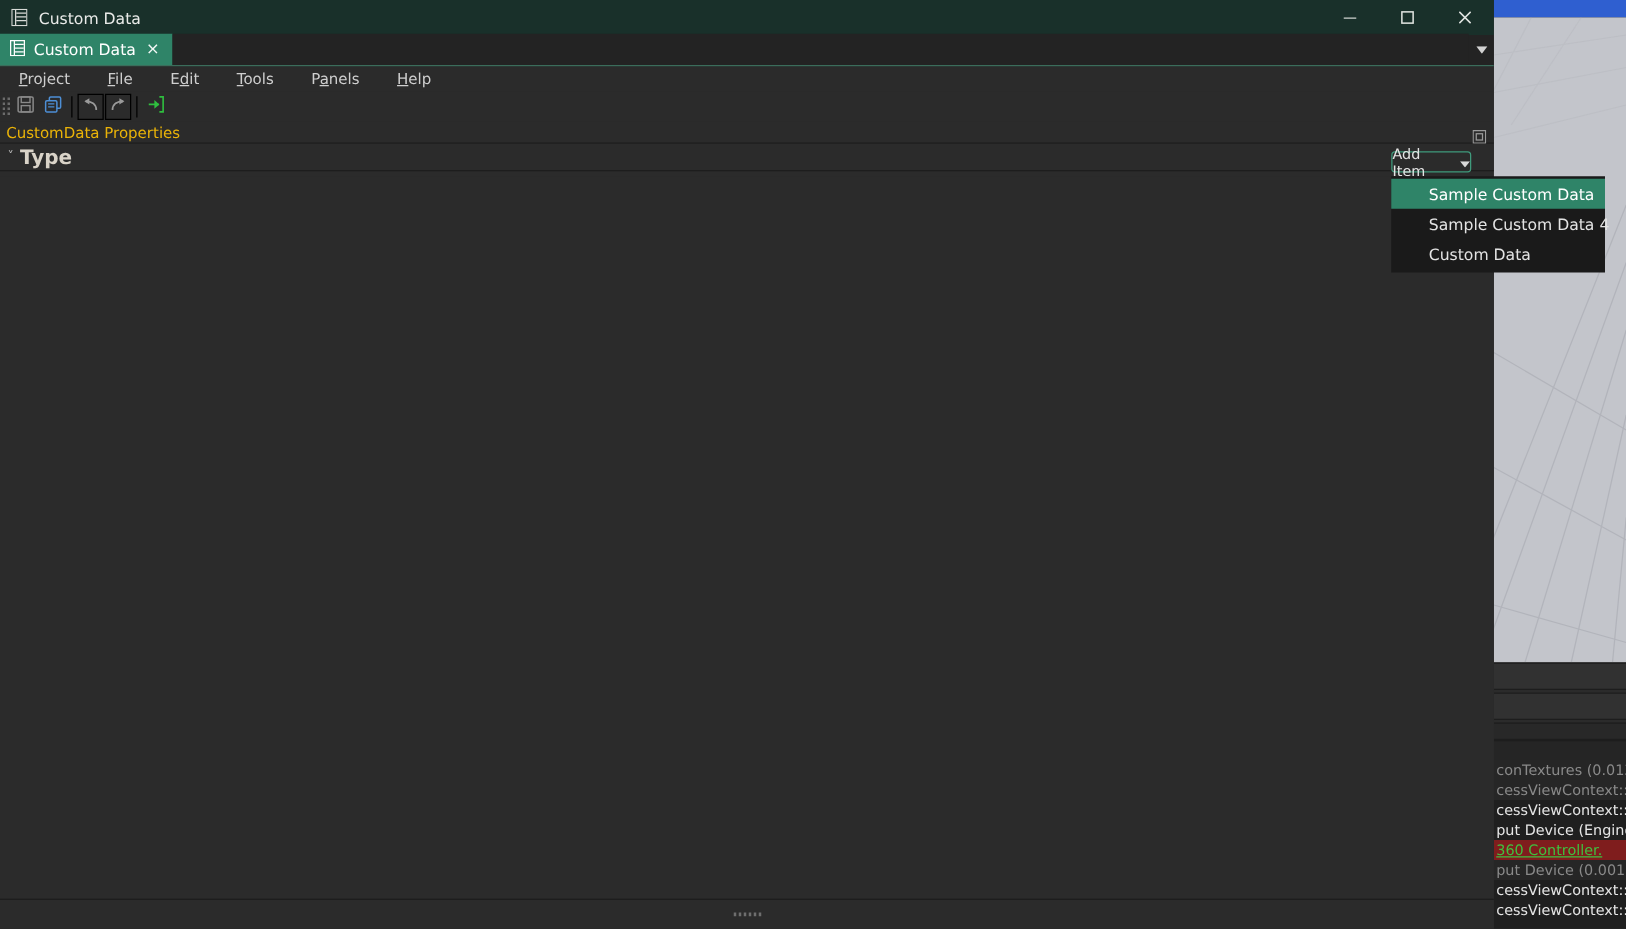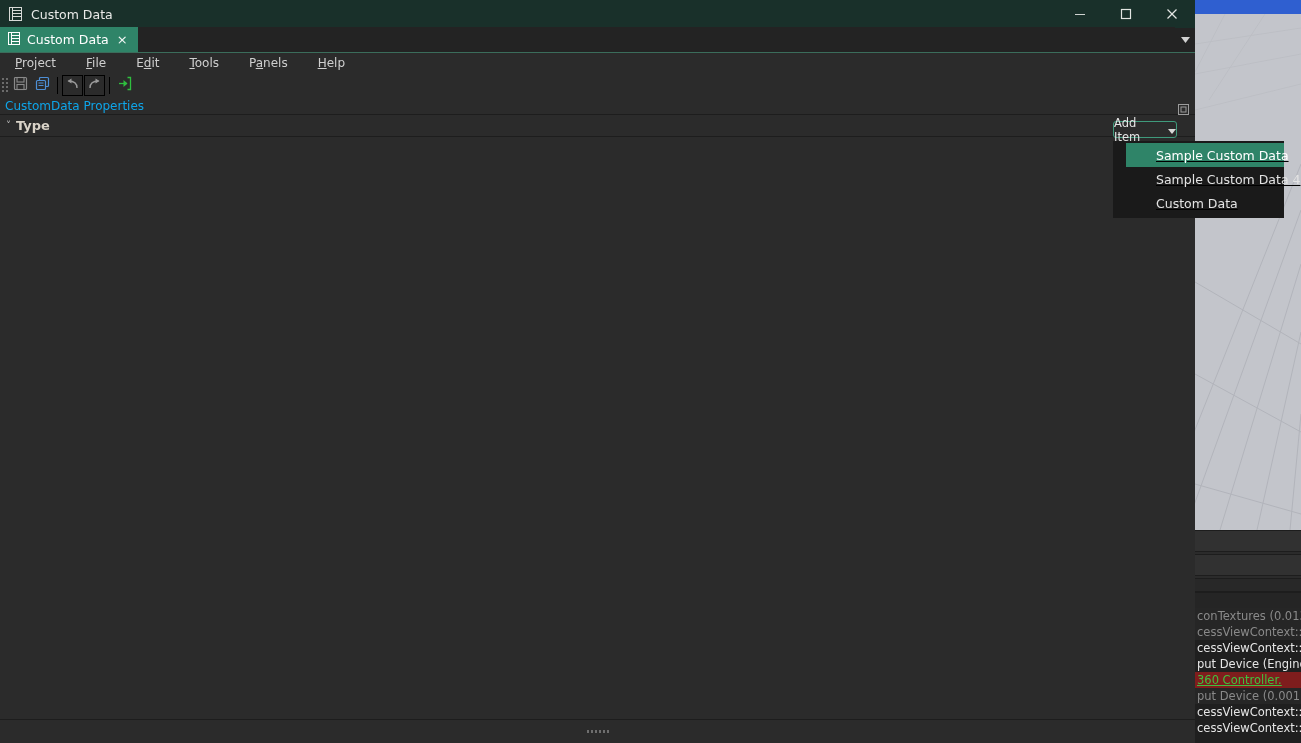--- a/index.html
+++ b/index.html
@@ -69,45 +69,44 @@
   .grip { width: 7px; height: 18px; display: flex; align-items: center; }
   .tb-btn { width: 21px; height: 21px; display: flex; align-items: center; justify-content: center; }
   .tb-sep { width: 1px; height: 17px; background: #000; margin: 0 3px; }
   .tb-frame { border: 1px solid #000; }
 
   
   .prop-header {
     position: relative; height: 18px; background: #2b2b2b;
     display: flex; align-items: center; border-bottom: 1px solid #1d1d1d;
   }
-  .prop-header-text { color: #0ea5e9; font-size: 12px; padding-left: 5px; }
+  .prop-header-text { color: #eab308; font-size: 12px; padding-left: 5px; }
   .prop-header-icon { position: absolute; right: 6px; top: 3px; }
 
   
   .type-row {
     position: relative; height: 22px; background: #2b2b2b;
     display: flex; align-items: center; border-bottom: 1px solid #1d1d1d;
   }
   .type-chevron { color: #b9b9b9; font-size: 10px; padding-left: 6px; padding-right: 5px; }
-  .type-label { color: #d9d3c8; font-size: 13px; font-weight: bold; }
+  .type-label { color: #d9d3c8; font-size: 16px; font-weight: bold; }
 
   
   .add-item-btn {
     position: absolute; left: 1113px; top: 121px; width: 64px; height: 17px;
     background: #2b2b2b; border: 1px solid #3f9a7c; border-radius: 3px;
     display: flex; align-items: center; justify-content: center; gap: 5px;
     color: #e4e4e4; font-size: 11.5px; z-index: 20;
   }
 
   
   .dropdown {
     position: absolute; left: 1113px; top: 141px; width: 171px;
     background: #1a1a1a; z-index: 30;
-    padding: 2px 0 3px 13px;
-    text-decoration: underline;
+    padding: 2px 0 3px 0;
   }
   .dd-item {
     height: 24px; display: flex; align-items: center;
     padding-left: 30px; color: #e3e3e3; font-size: 12.5px; white-space: nowrap;
   }
   .dd-item.selected { background: #2f8468; color: #ffffff; }
 
   
   .content { position: absolute; left: 0; top: 141px; width: 1195px; height: 578px; background: #2b2b2b; }
 

